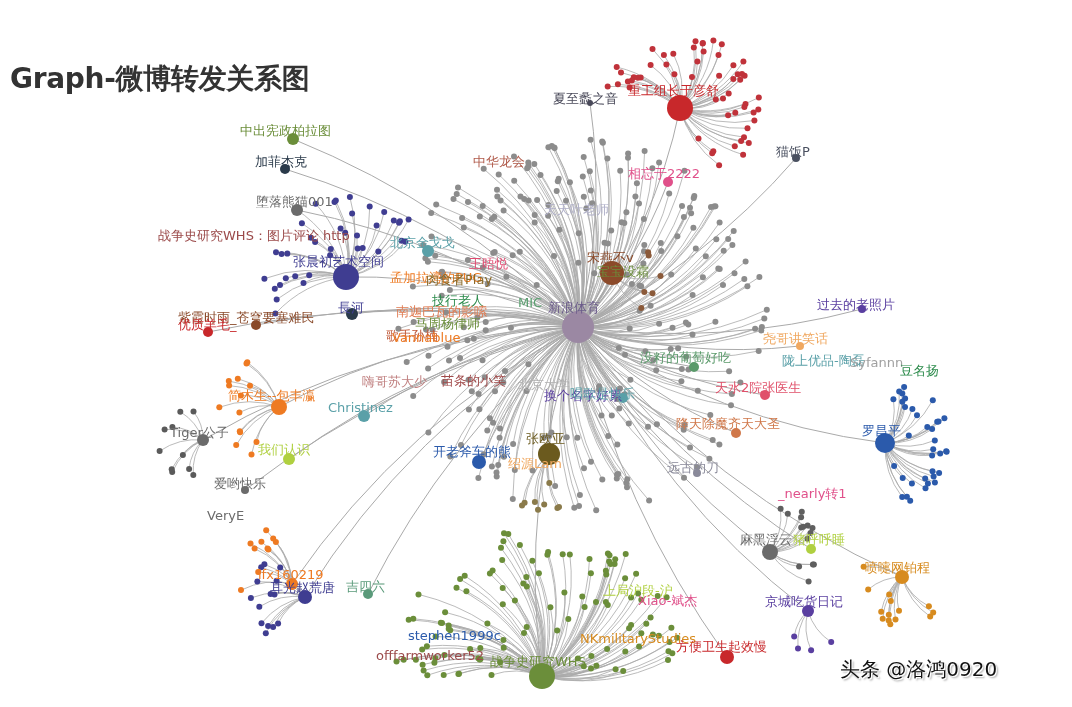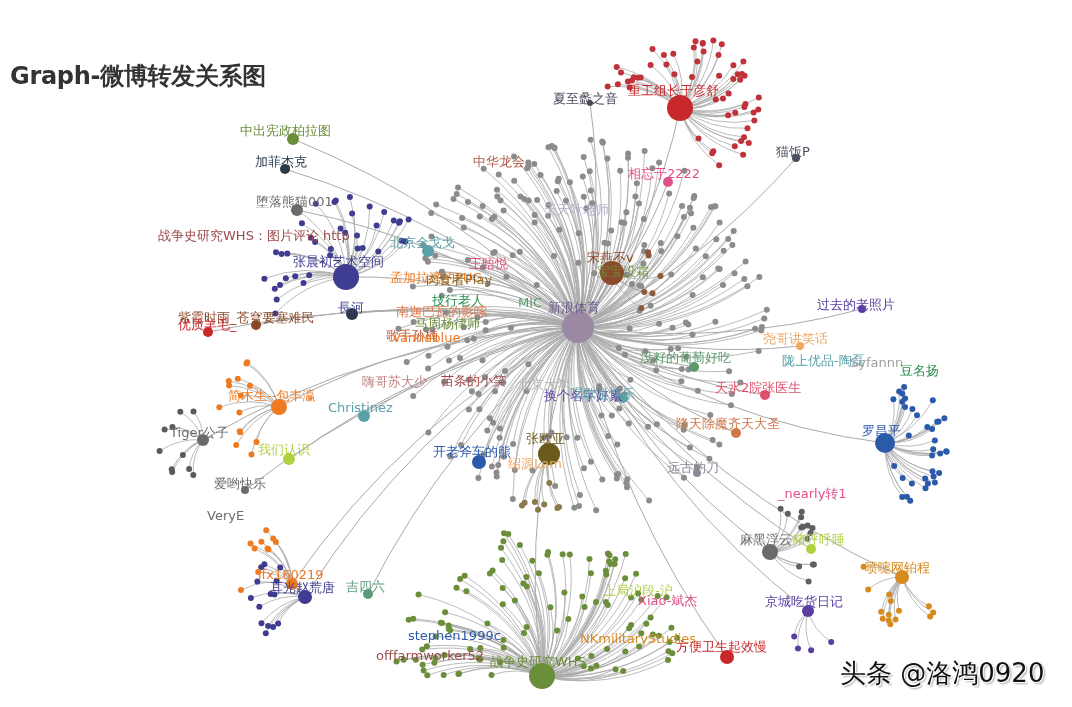--- a/index.html
+++ b/index.html
@@ -1,22 +1,22 @@
 <!DOCTYPE html>
 <html><head>
 <meta charset="utf-8">
 <style>
   html, body { margin:0; padding:0; background:#ffffff; }
   body { width:1072px; height:707px; overflow:hidden; position:relative;
          font-family:"DejaVu Sans","Liberation Sans",sans-serif; }
-  #title { position:absolute; left:10px; top:60px; font-size:24px; font-weight:bold;
+  #title { position:absolute; left:10px; top:60px; font-size:28px; font-weight:bold;
            color:#333333; font-family:"DejaVu Sans","Liberation Sans",sans-serif; letter-spacing:-0.3px;text-align:right; }
   #graph { position:absolute; left:0; top:0; width:1072px; height:707px; }
   #graph text { font-family:"DejaVu Sans","Liberation Sans",sans-serif; font-size:13px; }
-  #watermark { position:absolute; left:840px; top:656px; font-size:26px; color:#111;
+  #watermark { position:absolute; left:840px; top:656px; font-size:20px; color:#111;
                font-family:"DejaVu Sans","Liberation Sans",sans-serif;
                text-shadow: 1px 1px 0 #fff, -1px -1px 0 #fff, 2px 2px 2px rgba(0,0,0,0.35); }
 </style>
 </head>
 <body>
 
 <div id="title">Graph-微博转发关系图</div>
 
 <svg id="graph" xmlns="http://www.w3.org/2000/svg" width="1072" height="707" viewBox="0 0 1072 707">
   <g id="edges">

